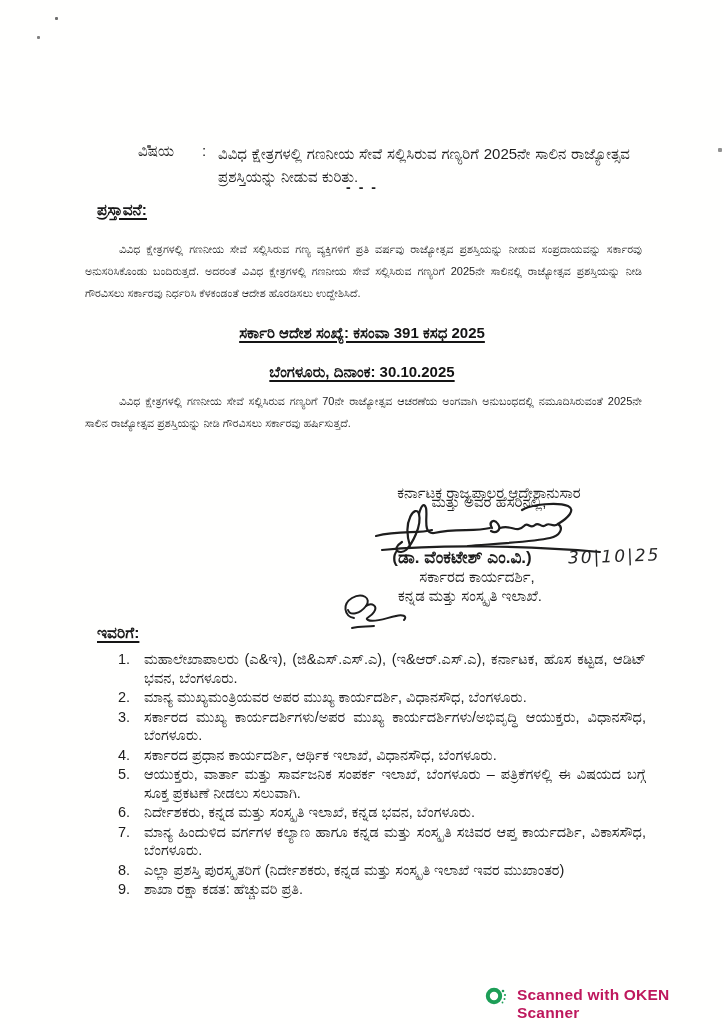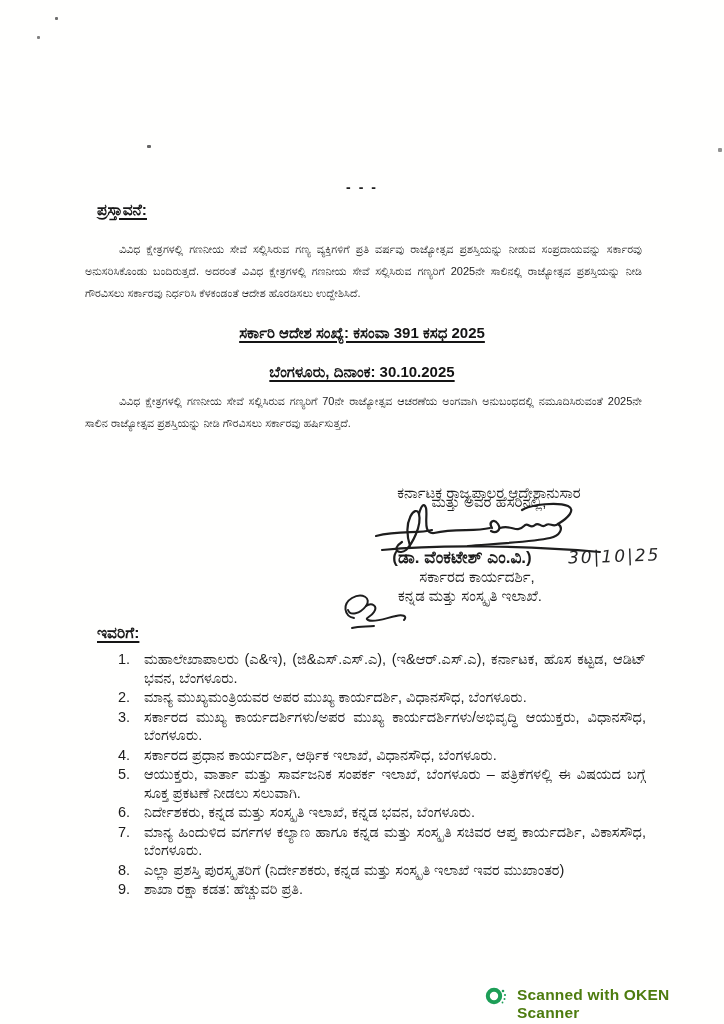--- a/index.html
+++ b/index.html
@@ -51,40 +51,45 @@
   .sig-dept{position:absolute;left:0px;top:115px;width:280px;text-align:center;}
   .scrawl-svg{position:absolute;left:8px;top:118px;}
   .recipients-heading{top:624px;left:97px;}
   .recipient-list{top:650px;left:118px;width:528px;}
   .recipient-item{display:flex;margin-bottom:1px;}
   .recipient-num{flex:0 0 26px;font-size:14.5px;line-height:18.5px;color:#1c1c1c;}
   .recipient-text{flex:1;font-size:14.5px;line-height:18.5px;text-align:justify;color:#1c1c1c;}
   .footer{top:982px;left:0;width:724px;height:30px;}
   .oken-icon{position:absolute;left:484px;top:2px;width:24px;height:24px;}
   .footer-text{
-    position:absolute;left:517px;top:4px;font-size:15.5px;font-weight:600;color:#4d7c0f;
+    position:absolute;left:517px;top:4px;font-size:15.5px;font-weight:600;color:#be185d;
     font-family:"Liberation Sans",sans-serif;letter-spacing:.2px;
   }
   .speck{position:absolute;background:#4a4a4a;border-radius:1px;}
   .sp1{left:55px;top:17px;width:3px;height:3px;opacity:.8;}
   .sp2{left:37px;top:36px;width:3px;height:3px;opacity:.7;}
   .sp3{left:147px;top:145px;width:4px;height:3px;opacity:.85;}
   .sp4{left:718px;top:148px;width:4px;height:4px;opacity:.6;}
 </style>
 </head>
 <body>
 
 <div class="page">
 
   <div class="speck sp1"></div>
   <div class="speck sp2"></div>
   <div class="speck sp3"></div>
   <div class="speck sp4"></div>
 
 
+  <div class="abs subject-row">
+    <div class="subject-label">ವಿಷಯ</div>
+    <div class="subject-colon">:</div>
+    <div class="subject-text">ವಿವಿಧ ಕ್ಷೇತ್ರಗಳಲ್ಲಿ ಗಣನೀಯ ಸೇವೆ ಸಲ್ಲಿಸಿರುವ ಗಣ್ಯರಿಗೆ 2025ನೇ ಸಾಲಿನ ರಾಜ್ಯೋತ್ಸವ ಪ್ರಶಸ್ತಿಯನ್ನು ನೀಡುವ ಕುರಿತು.</div>
+  </div>
 
   <div class="abs separator">- - -</div>
 
   <div class="abs section-heading preamble-heading">ಪ್ರಸ್ತಾವನೆ:</div>
   <div class="abs para preamble-para">ವಿವಿಧ ಕ್ಷೇತ್ರಗಳಲ್ಲಿ ಗಣನೀಯ ಸೇವೆ ಸಲ್ಲಿಸಿರುವ ಗಣ್ಯ ವ್ಯಕ್ತಿಗಳಿಗೆ ಪ್ರತಿ ವರ್ಷವು ರಾಜ್ಯೋತ್ಸವ ಪ್ರಶಸ್ತಿಯನ್ನು ನೀಡುವ ಸಂಪ್ರದಾಯವನ್ನು ಸರ್ಕಾರವು ಅನುಸರಿಸಿಕೊಂಡು ಬಂದಿರುತ್ತದೆ. ಅದರಂತೆ ವಿವಿಧ ಕ್ಷೇತ್ರಗಳಲ್ಲಿ ಗಣನೀಯ ಸೇವೆ ಸಲ್ಲಿಸಿರುವ ಗಣ್ಯರಿಗೆ 2025ನೇ ಸಾಲಿನಲ್ಲಿ ರಾಜ್ಯೋತ್ಸವ ಪ್ರಶಸ್ತಿಯನ್ನು ನೀಡಿ ಗೌರವಿಸಲು ಸರ್ಕಾರವು ನಿರ್ಧರಿಸಿ ಕೆಳಕಂಡಂತೆ ಆದೇಶ ಹೊರಡಿಸಲು ಉದ್ದೇಶಿಸಿದೆ.</div>
 
   <div class="abs order-head order-head-1">ಸರ್ಕಾರಿ ಆದೇಶ ಸಂಖ್ಯೆ: ಕಸಂವಾ  391  ಕಸಧ 2025</div>
   <div class="abs order-head order-head-2">ಬೆಂಗಳೂರು, ದಿನಾಂಕ: 30.10.2025</div>
 
   <div class="abs para order-para">ವಿವಿಧ ಕ್ಷೇತ್ರಗಳಲ್ಲಿ ಗಣನೀಯ ಸೇವೆ ಸಲ್ಲಿಸಿರುವ ಗಣ್ಯರಿಗೆ 70ನೇ ರಾಜ್ಯೋತ್ಸವ ಆಚರಣೆಯ ಅಂಗವಾಗಿ ಅನುಬಂಧದಲ್ಲಿ ನಮೂದಿಸಿರುವಂತೆ 2025ನೇ ಸಾಲಿನ ರಾಜ್ಯೋತ್ಸವ ಪ್ರಶಸ್ತಿಯನ್ನು ನೀಡಿ ಗೌರವಿಸಲು ಸರ್ಕಾರವು ಹರ್ಷಿಸುತ್ತದೆ.</div>

